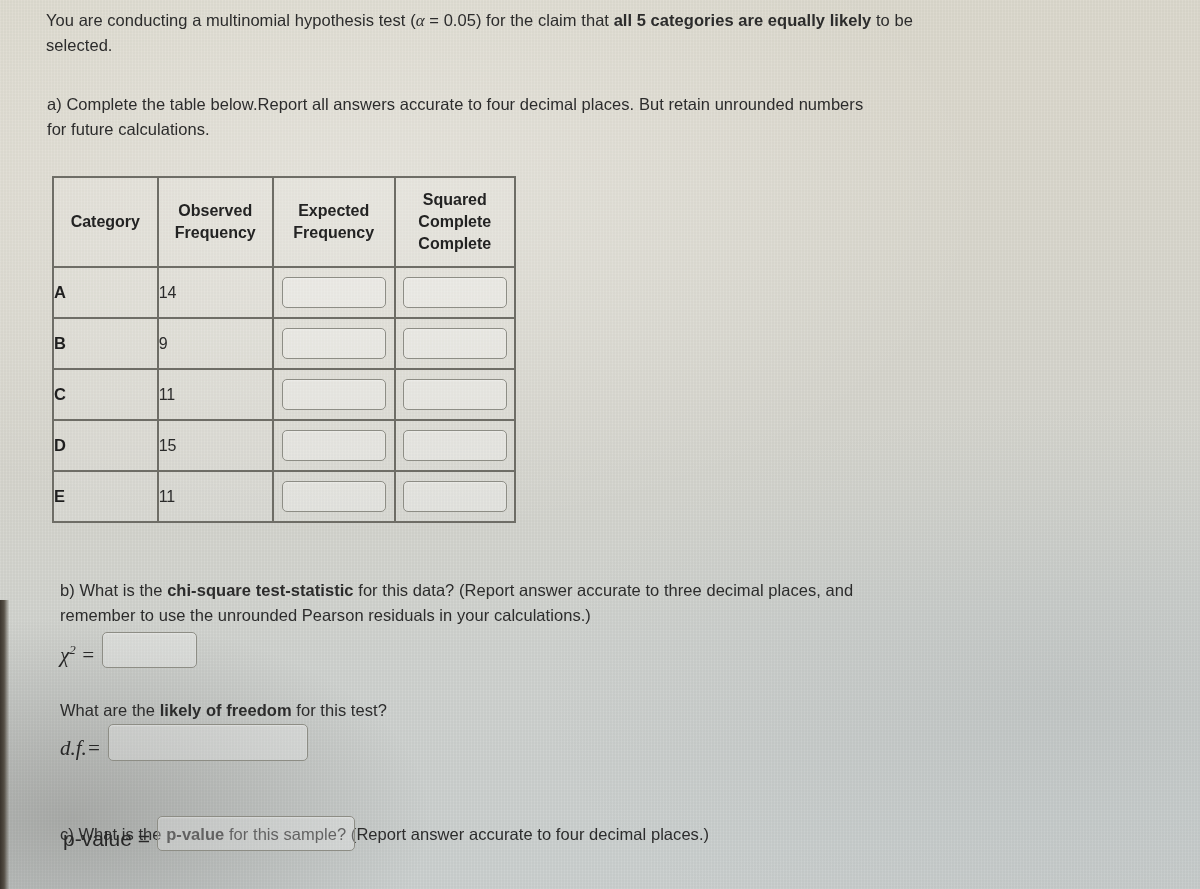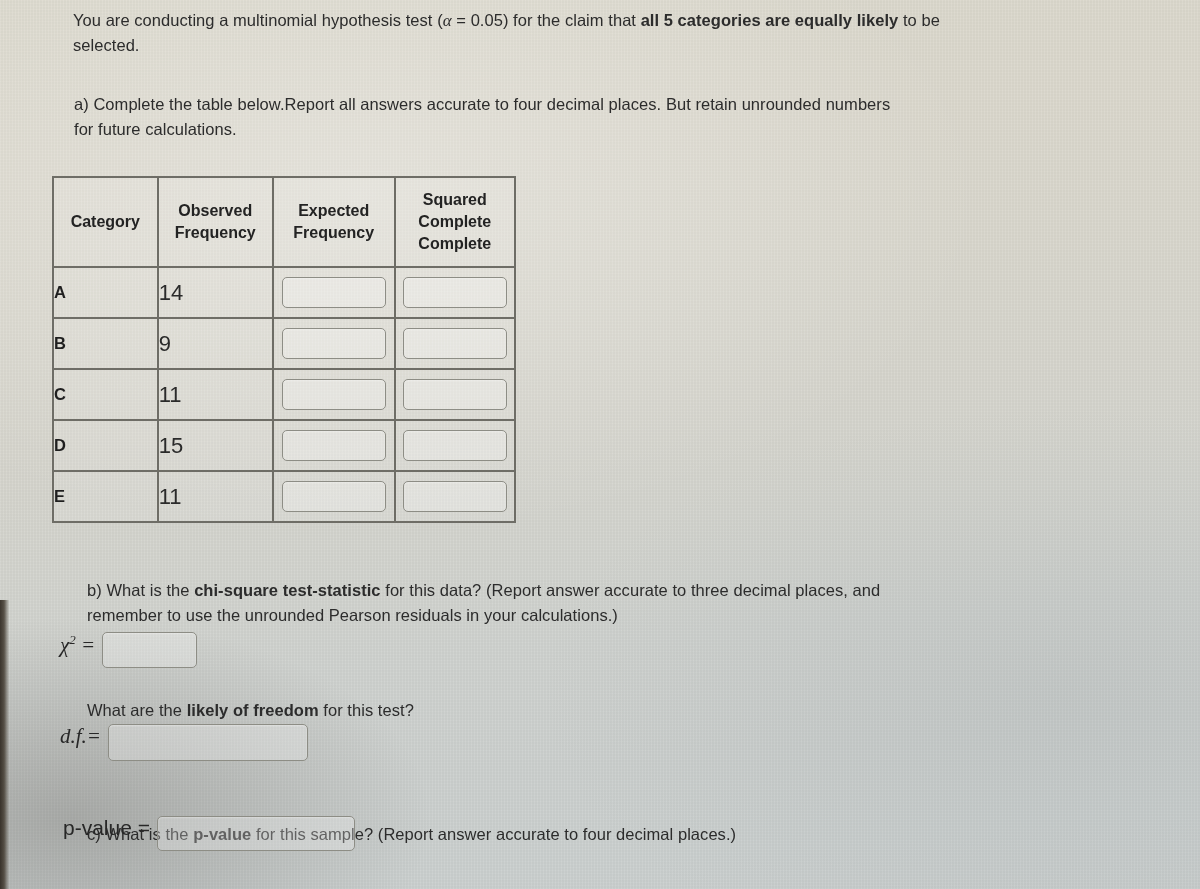--- a/index.html
+++ b/index.html
@@ -74,21 +74,20 @@
     z-index: 3;
   }
 
   
   .para {
     position: absolute;
     font-size: 16.5px;
     line-height: 25px;
     letter-spacing: 0.05px;
     color: #2c2c2c;
-    margin-left: 27px;
   }
   .b { font-weight: bold; }
   .mathsym {
     font-family: "Liberation Serif", serif;
     font-style: italic;
     font-size: 17px;
   }
 
   #intro   { left: 46px;  top: 8px;   width: 905px; }
   #qa      { left: 47px;  top: 92px;  width: 840px; }
@@ -130,21 +129,21 @@
 
   #freq-table tbody td { height: 49px; vertical-align: middle; }
   .cat-cell {
     font-weight: bold;
     padding-left: 15px;
     font-size: 16.5px;
     color: #1f1f1f;
   }
   .obs-cell {
     padding-left: 16px;
-    font-size: 22px;
+    font-size: 16px;
     color: #2a2a2a;
   }
   .inp-cell { text-align: center; }
 
   
   .field {
     display: inline-block;
     box-sizing: border-box;
     border: 1px solid #8d8d85;
     border-radius: 5px;
@@ -153,21 +152,21 @@
   }
   .cell-field {
     width: 104px;
     height: 31px;
     vertical-align: middle;
   }
 
   .answer-line {
     position: absolute;
     display: flex;
-    align-items: flex-start;
+    align-items: flex-end;
     gap: 7px;
   }
   .answer-label {
     font-family: "Liberation Serif", serif;
     font-style: italic;
     font-size: 21px;
     color: #272727;
     white-space: nowrap;
   }
   .answer-label.plain {

